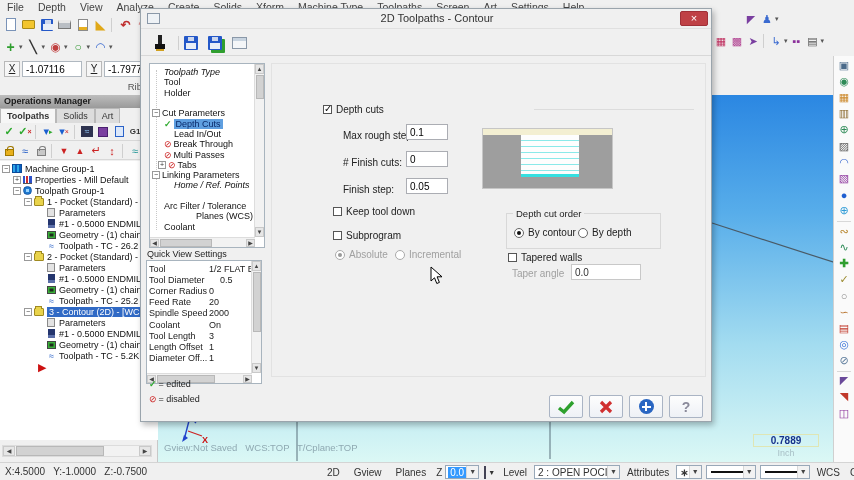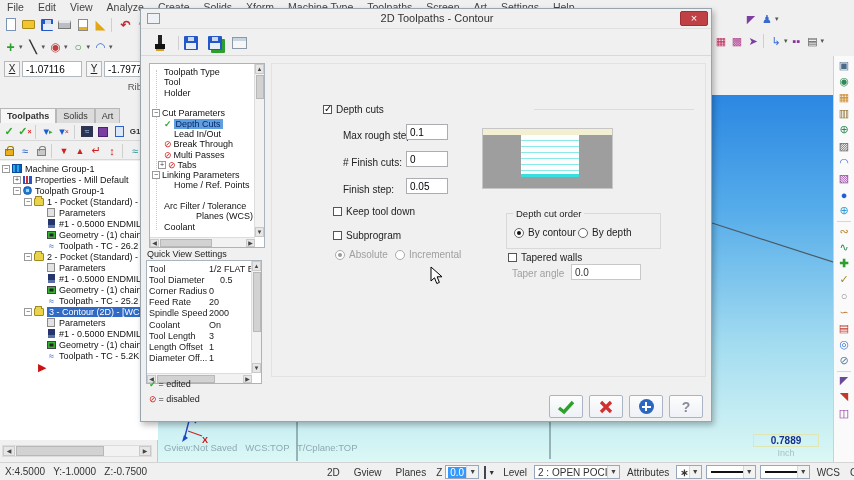--- a/index.html
+++ b/index.html
@@ -142,21 +142,21 @@
   .lock { width:9px; height:7px; background:#e8b01c; border:1px solid #a07800; position:relative; margin-top:4px; }
   .lock::before { content:""; position:absolute; left:1px; top:-4px; width:5px; height:4px; border:1.5px solid #a07800; border-bottom:none; border-radius:3px 3px 0 0; }
   .lock.gray { background:#c8c8c8; border-color:#808080; }
   .lock.gray::before { border-color:#808080; }
 </style>
 </head>
 <body>
 
 <div class="abs" id="menubar">
   <span class="mi">File</span>
-  <span class="mi">Edit</span>
+  <span class="mi">Depth</span>
   <span class="mi">View</span>
   <span class="mi">Analyze</span>
   <span class="mi">Create</span>
   <span class="mi">Solids</span>
   <span class="mi">Xform</span>
   <span class="mi">Machine Type</span>
   <span class="mi">Toolpaths</span>
   <span class="mi">Screen</span>
   <span class="mi">Art</span>
   <span class="mi">Settings</span>
@@ -200,20 +200,24 @@
 
 <div class="abs" id="coordbar">
   <span class="xybtn">X</span>
   <input class="xyinput" value="-1.07116" style="">
   <span class="xybtn">Y</span>
   <input class="xyinput" value="-1.79779" style="">
 </div>
 <span class="abs" id="rib-label">Rib</span>
 
 <div class="abs" id="ops">
+  <div id="ops-header">
+    <span>Operations Manager</span>
+    <span class="hdr-arrow">▾</span>
+  </div>
   <div id="ops-tabs">
     <span class="ops-tab active">Toolpaths</span>
     <span class="ops-tab">Solids</span>
     <span class="ops-tab">Art</span>
   </div>
   <div class="ops-iconrow" style="top:28px;">
     <span class="i13" style="color:#2faa2f;font-weight:bold;">✓</span>
     <span class="i13" style="color:#2faa2f;font-weight:bold;">✓<span style="color:#cc2222;font-size:7px;">×</span></span>
     <span class="vsep"></span>
     <span class="i13" style="color:#1a5fd0;">▾<span style="font-size:7px;color:#2faa2f;">▸</span></span>
@@ -496,21 +500,21 @@
     <span class="dtb-ic">
         <span class="floppy" style="box-shadow:3px 3px 0 #2f9e2f;"></span>
       </span>
     <span class="dtb-ic">
         <span style="width:15px;height:12px;border:1px solid #8a98a8;background:#f4f6f8;box-shadow:inset 0 3px 0 #c8d4e0;display:inline-block;"></span>
       </span>
   </div>
 
   <div id="dlg-tree">
     <div class="dt-guide"></div>
-    <div class="dt-row" style="left:14px;top:3px;">
+    <div class="dt-row" style="left:14px;top:3px;font-style:italic;">
         <span>Toolpath Type</span>
       </div>
     <div class="dt-row" style="left:14px;top:13.3px;">
         <span>Tool</span>
       </div>
     <div class="dt-row" style="left:14px;top:23.6px;">
         <span>Holder</span>
       </div>
     <div class="dt-row" style="left:2px;top:44.2px;">
         <span class="exp">−</span>
@@ -533,21 +537,21 @@
       </div>
     <div class="dt-row" style="left:8px;top:95.7px;">
         <span class="exp">+</span>
         <span class="dis-ic">⊘</span>
         <span>Tabs</span>
       </div>
     <div class="dt-row" style="left:2px;top:106px;">
         <span class="exp">−</span>
         <span>Linking Parameters</span>
       </div>
-    <div class="dt-row" style="left:24px;top:116.3px;">
+    <div class="dt-row" style="left:24px;top:116.3px;font-style:italic;">
         <span>Home / Ref. Points</span>
       </div>
     <div class="dt-row" style="left:14px;top:137px;">
         <span>Arc Filter / Tolerance</span>
       </div>
     <div class="dt-row" style="left:14px;top:147.3px;margin-left:32px;">
         <span>Planes (WCS)</span>
       </div>
     <div class="dt-row" style="left:14px;top:157.6px;">
         <span>Coolant</span>

